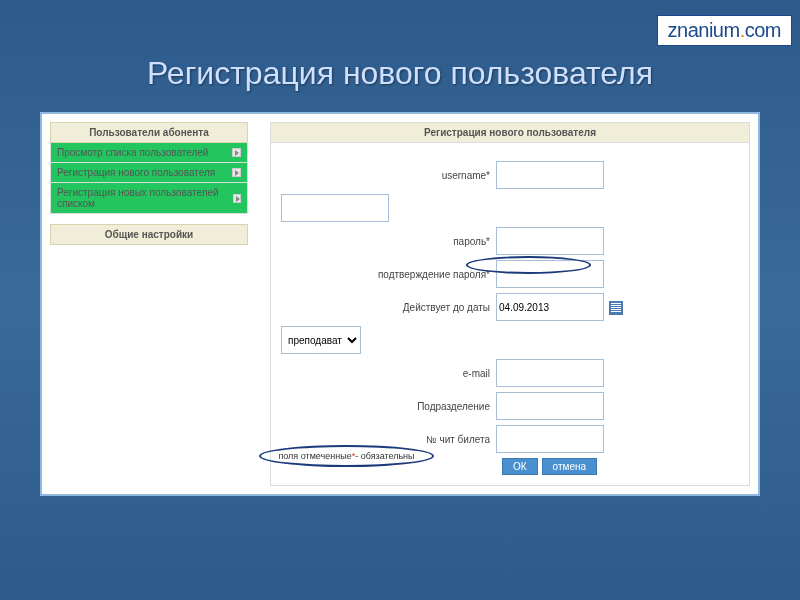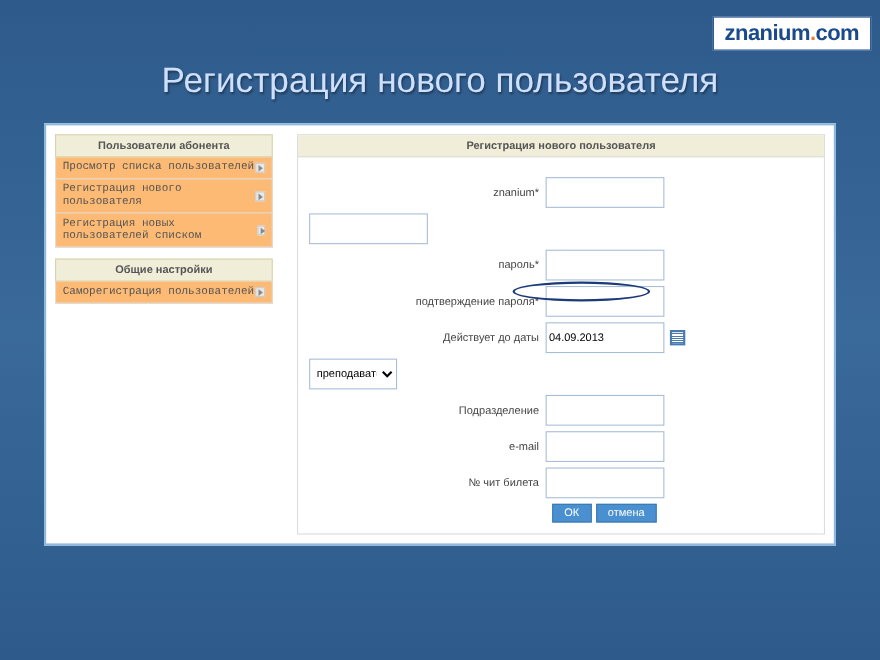--- a/index.html
+++ b/index.html
@@ -14,21 +14,21 @@
   }
   .logo-badge {
     position: absolute;
     top: 15px;
     right: 8px;
     background: #fff;
     border: 1px solid #1a4a8a;
     padding: 3px 10px;
     color: #1a4a8a;
     font-size: 20px;
-    font-weight: bold;
+    font-weight: normal;
     letter-spacing: -0.5px;
   }
   .logo-badge .orange { color: #e08030; }
   .page-title {
     text-align: center;
     color: #cfe0ff;
     font-size: 32px;
     font-weight: normal;
     margin-top: 55px;
     text-shadow: 1px 1px 2px rgba(0,0,0,0.4);
@@ -46,31 +46,30 @@
   .block-title {
     background: #f0edd8;
     border: 1px solid #d8d4b0;
     text-align: center;
     font-weight: bold;
     font-size: 10px;
     padding: 4px;
     color: #555;
   }
   .menu-item {
-    background: #fdba74;
+    background: #22c55e;
     border: 1px solid #dcdcdc;
     border-top: none;
     padding: 4px 6px;
     font-size: 10px;
     color: #555;
     display: flex;
     justify-content: space-between;
     align-items: center;
     cursor: pointer;
-    font-family: Liberation Mono, monospace;
   }
   .chev {
     width: 9px;
     height: 9px;
     background: #e8e8e8;
     border: 1px solid #ccc;
     position: relative;
   }
   .chev::after {
     content: '';
@@ -185,31 +184,27 @@
     <div class="menu-item">
       <span>Регистрация нового пользователя</span>
       <span class="chev"></span>
     </div>
     <div class="menu-item">
       <span>Регистрация новых пользователей списком</span>
       <span class="chev"></span>
     </div>
     <div class="sidebar-gap"></div>
     <div class="block-title">Общие настройки</div>
-    <div class="menu-item">
-      <span>Саморегистрация пользователей</span>
-      <span class="chev"></span>
-    </div>
   </div>
 
   <div class="main">
     <div class="block-title">Регистрация нового пользователя</div>
     <div class="form">
       <div class="row">
-        <div class="label">znanium*</div>
+        <div class="label">username*</div>
         <div class="field"><input type="text" value="" style=""></div>
       </div>
       <div class="row">
         <div class="field"><input type="text" value="" style=""></div>
       </div>
       <div class="row">
         <div class="label">пароль*</div>
         <div class="field"><input type="text" value="" style=""></div>
       </div>
       <div class="row">
@@ -222,32 +217,37 @@
           <input type="text" value="04.09.2013" style="">
           <span class="calendar"></span>
         </div>
       </div>
       <div class="row">
         <div class="field">
           <select><option>преподаватель</option></select>
         </div>
       </div>
       <div class="row">
+        <div class="label">e-mail</div>
+        <div class="field"><input type="text" value="" style=""></div>
+      </div>
+      <div class="row">
         <div class="label">Подразделение</div>
-        <div class="field"><input type="text" value="" style=""></div>
-      </div>
-      <div class="row">
-        <div class="label">e-mail</div>
         <div class="field"><input type="text" value="" style=""></div>
       </div>
       <div class="row">
         <div class="label">№ чит билета</div>
         <div class="field"><input type="text" value="" style=""></div>
       </div>
       <div class="buttons">
         <button class="btn">ОК</button>
         <button class="btn">отмена</button>
       </div>
     </div>
 
+    <div class="note-oval">
+      <span>поля отмеченные </span>
+      <span class="ast">*</span>
+      <span> - обязательны</span>
+    </div>
     <div class="role-oval"></div>
   </div>
 </div>
 
 </body></html>

